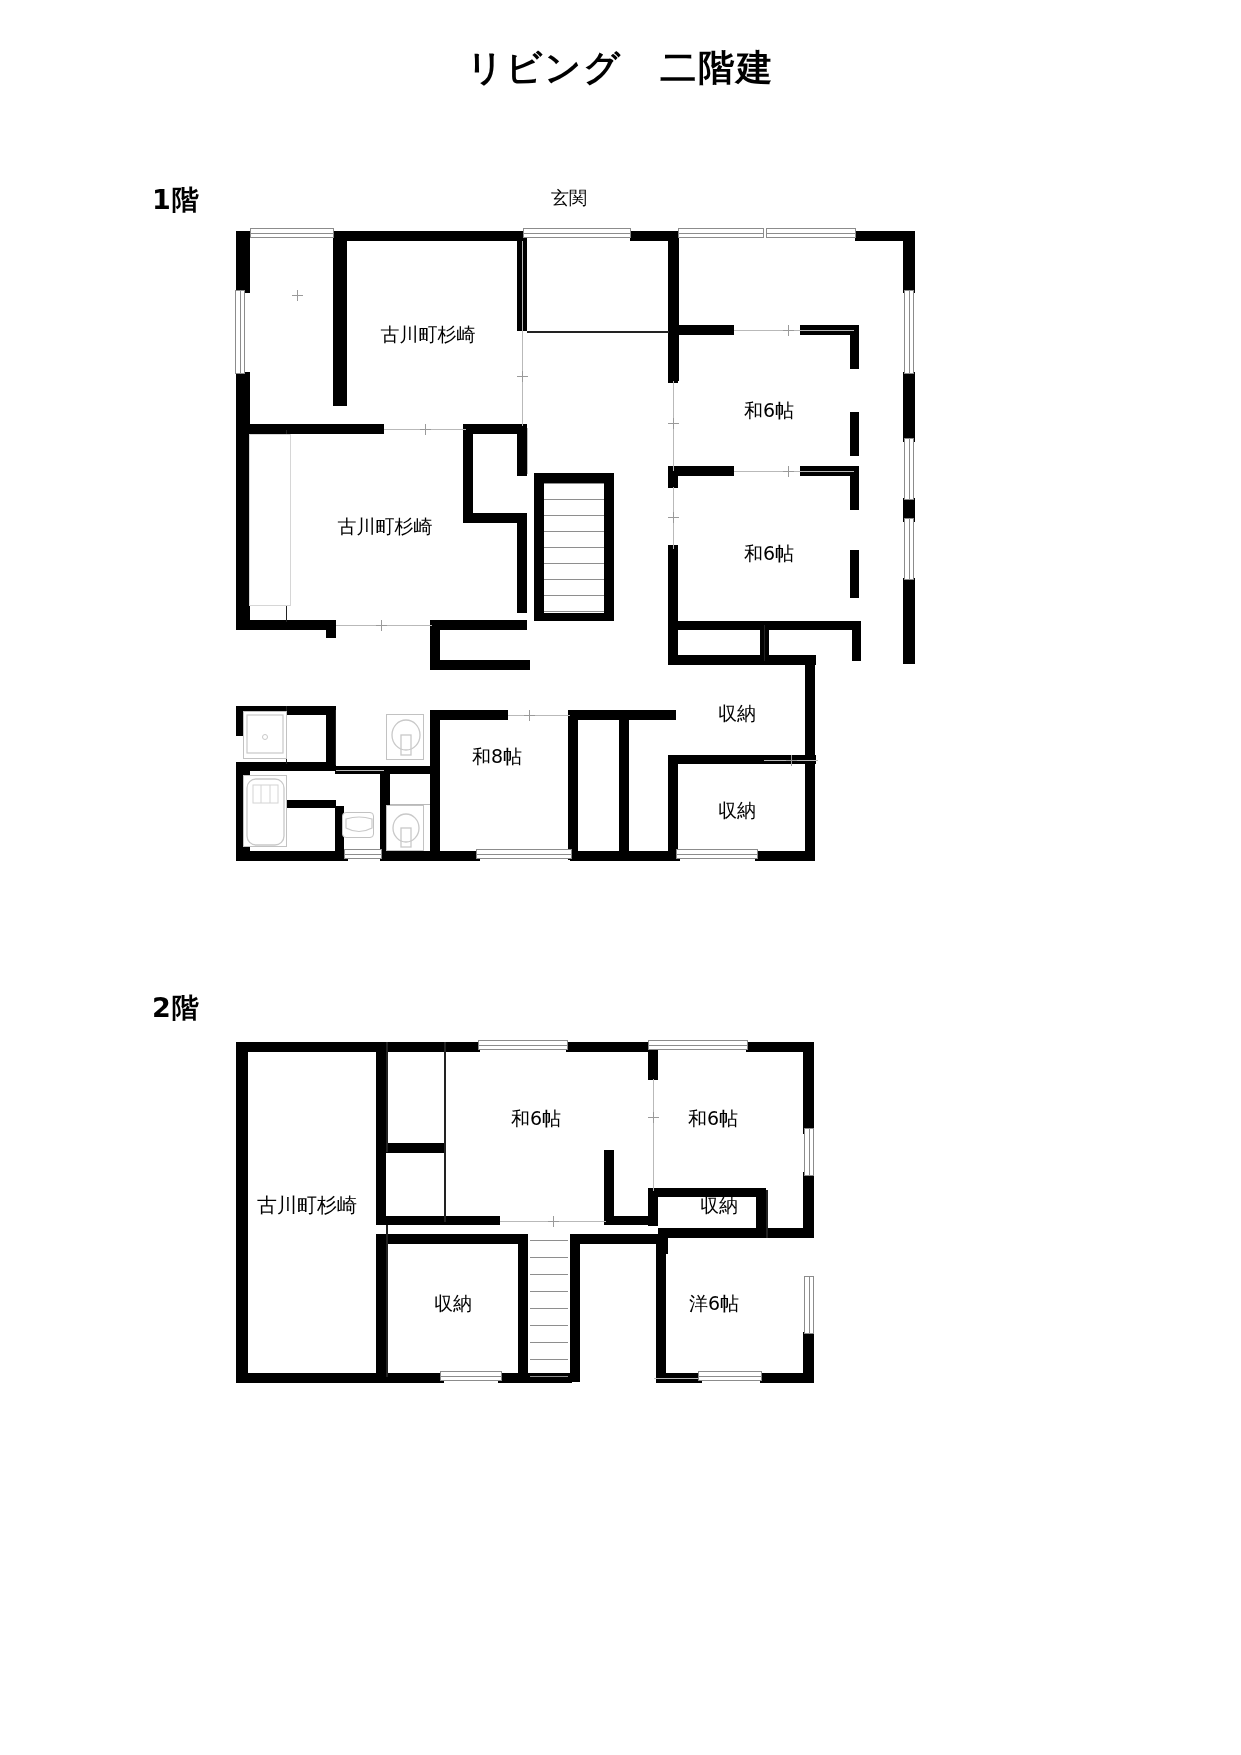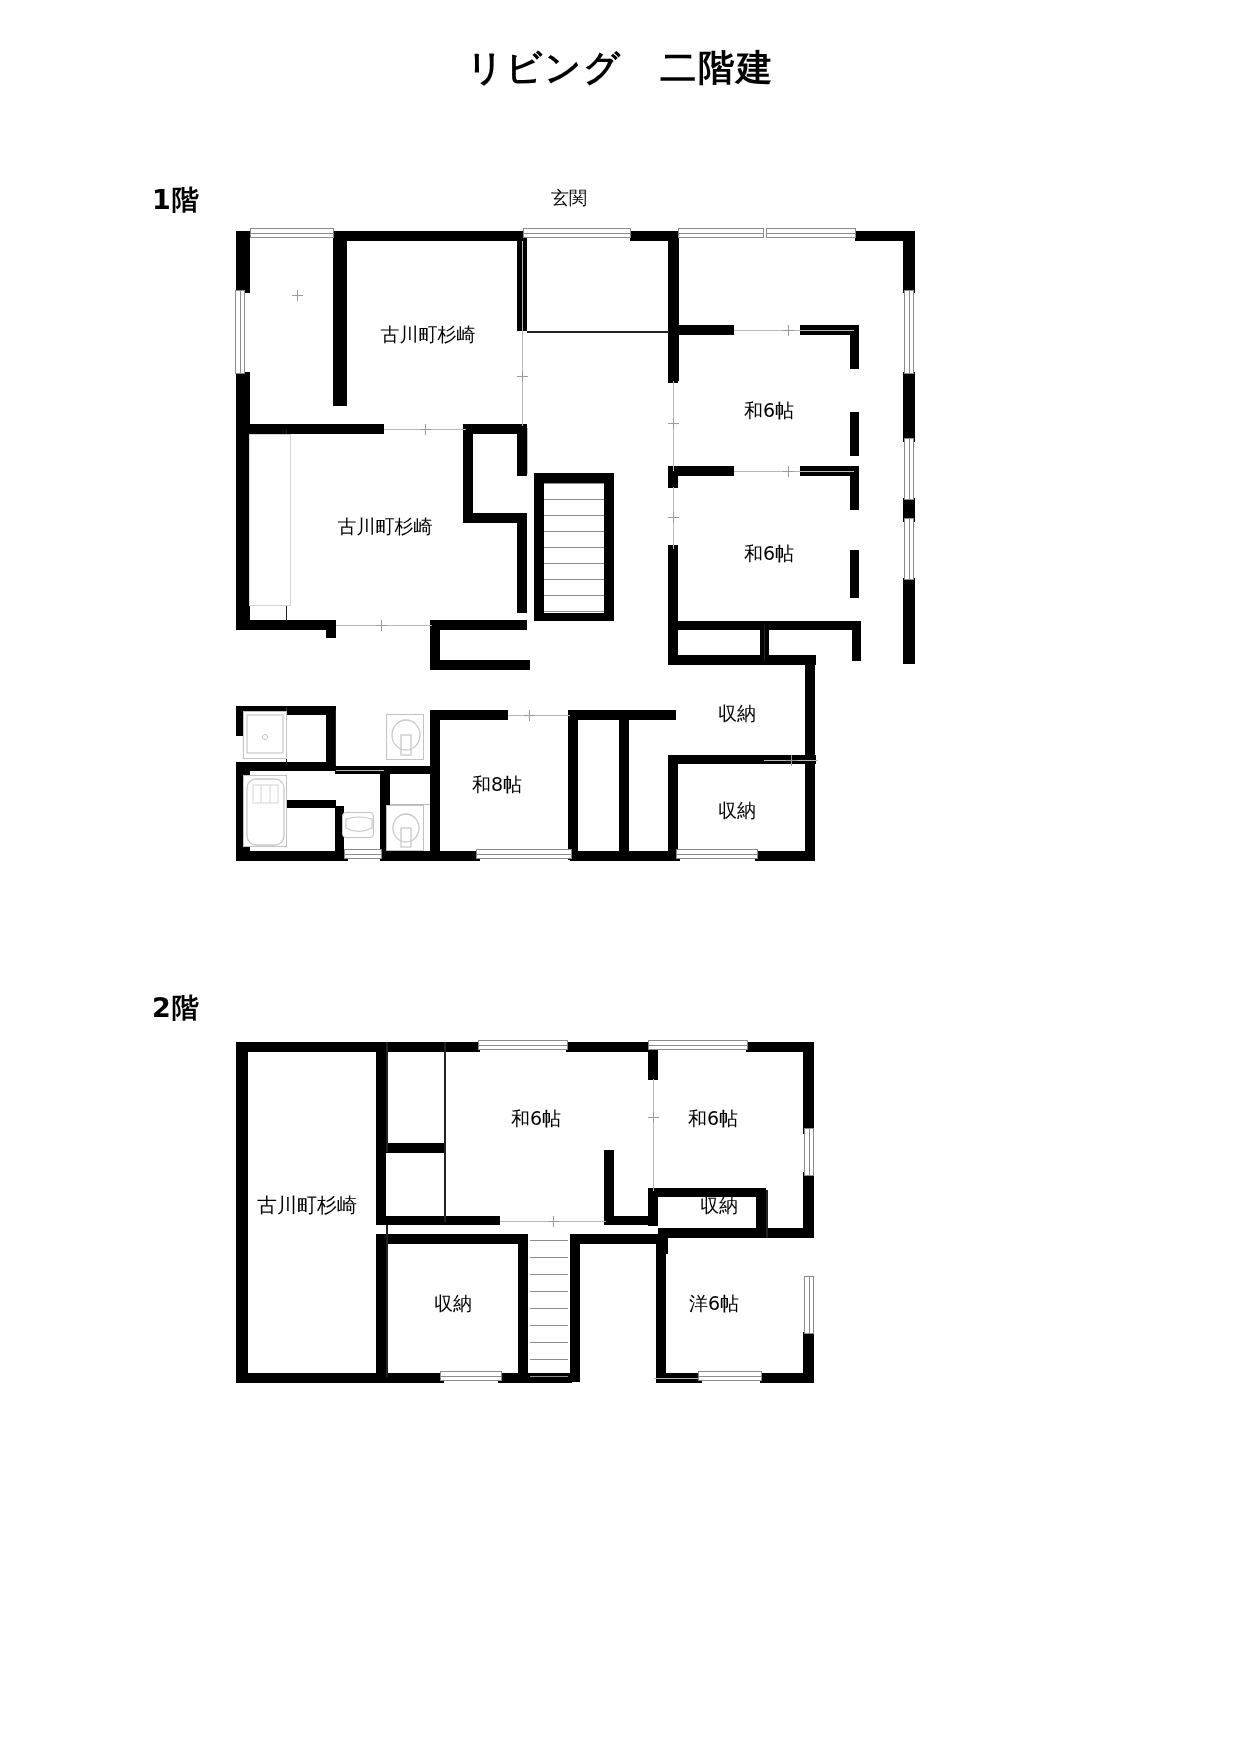--- a/index.html
+++ b/index.html
@@ -241,21 +241,21 @@
     <div class="step" style="top:80px;"></div>
     <div class="step" style="top:96px;"></div>
     <div class="step" style="top:112px;"></div>
     <div class="step" style="top:128px;"></div>
   </div>
 
   <div class="room-label" style="left:378px;top:322px;width:100px;">古川町杉崎</div>
   <div class="room-label" style="left:335px;top:514px;width:100px;">古川町杉崎</div>
   <div class="room-label" style="left:722px;top:398px;width:94px;">和6帖</div>
   <div class="room-label" style="left:722px;top:541px;width:94px;">和6帖</div>
-  <div class="room-label" style="left:450px;top:772px;width:94px;">和8帖</div>
+  <div class="room-label" style="left:450px;top:744px;width:94px;">和8帖</div>
   <div class="room-label" style="left:690px;top:701px;width:94px;">収納</div>
   <div class="room-label" style="left:690px;top:798px;width:94px;">収納</div>
 </div>
 
 <div class="floor-label" id="floor2-label">2階</div>
 
 <div class="plan" id="plan2">
 
   <div class="w" style="left:236px;top:1042px;width:12px;height:340px;"></div>
   <div class="w" style="left:236px;top:1042px;width:148px;height:10px;"></div>

